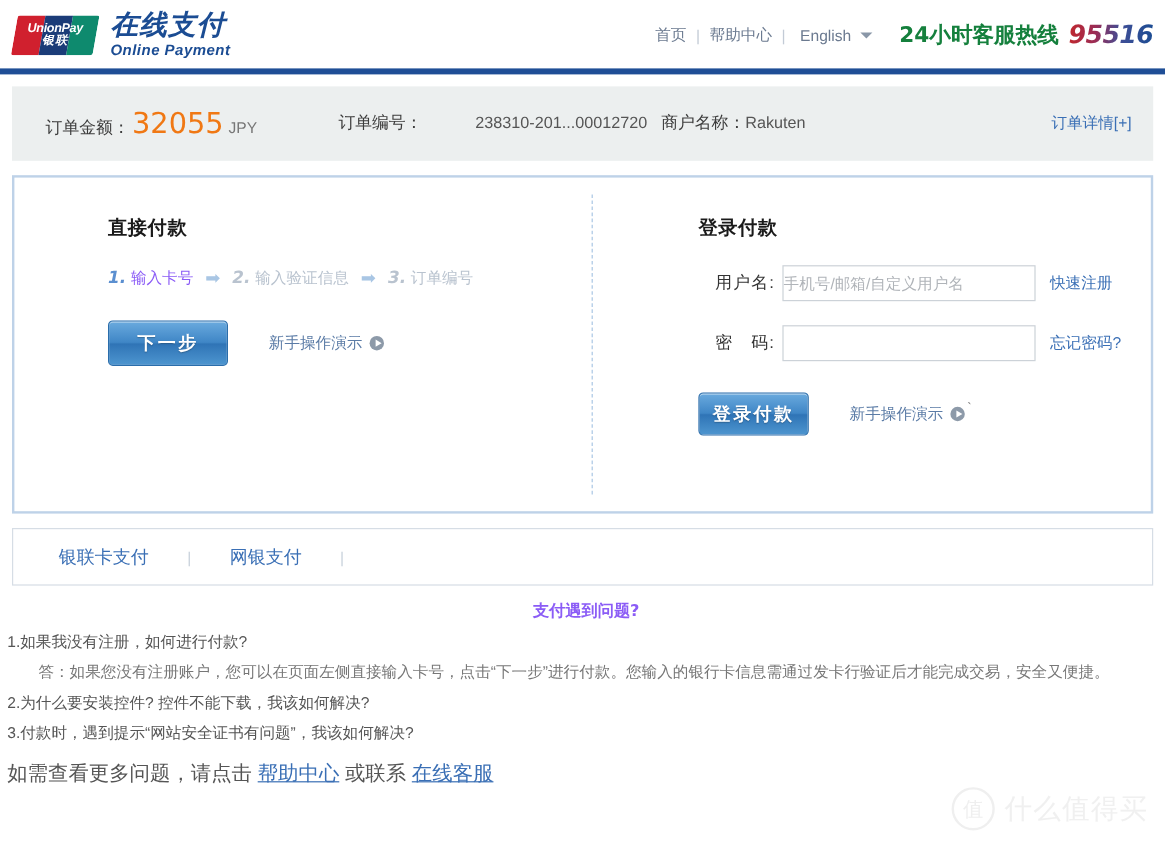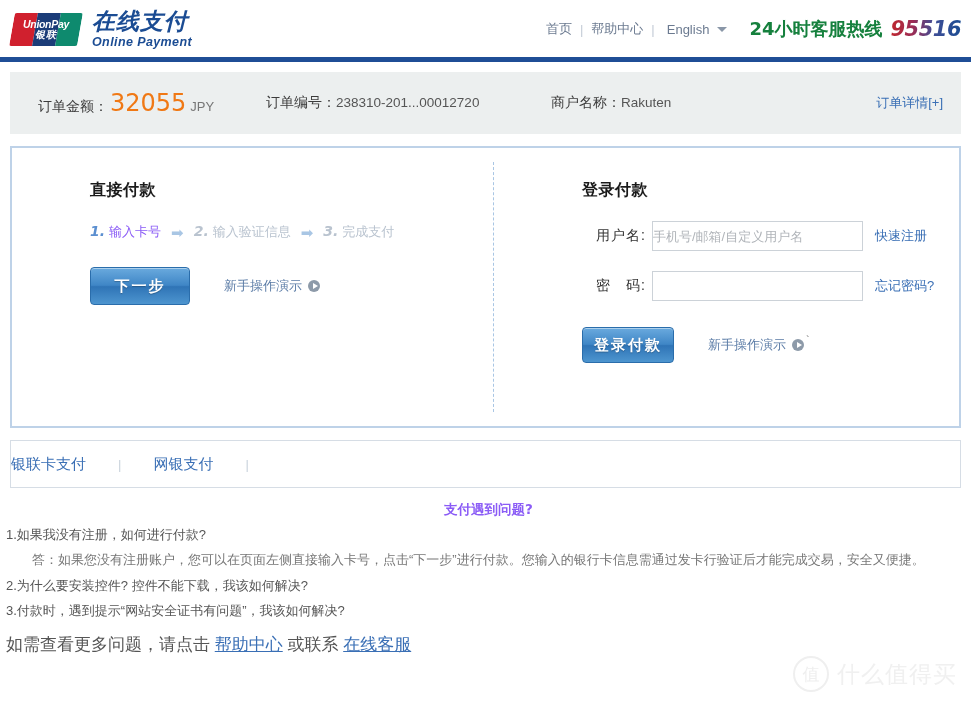--- a/index.html
+++ b/index.html
@@ -156,21 +156,21 @@
   .order-amount {
     color: #f07814;
     font-size: 24px;
     font-weight: normal;
     margin: 0 4px 0 2px;
     font-family: "DejaVu Sans", sans-serif;
   }
   .order-ccy { color: #777; font-size: 13px; }
   .order-value { color: #555; font-size: 13.5px; }
   .pos-amount { position: absolute; left: 28px; }
-  .pos-no     { position: absolute; left: 256px; }
+  .pos-no     { position: absolute; left: 272px; gap: 44px; }
   .pos-mer    { position: absolute; left: 541px; }
   .order-detail-link {
     position: absolute;
     right: 18px;
     color: #3a6fb5;
     text-decoration: none;
     font-size: 13px;
   }
 
   
@@ -324,20 +324,21 @@
   }
 
   
   .tabs-panel {
     margin: 12px 10px 0 10px;
     border: 1px solid #d6dde5;
     background: #fff;
     height: 48px;
     display: flex;
     align-items: center;
+    padding-left: 38px;
     box-sizing: border-box;
   }
   .tab-link {
     color: #3a6fb5;
     font-size: 15px;
     text-decoration: none;
   }
   .tab-sep {
     color: #c9d2dc;
     margin: 0 32px;
@@ -477,21 +478,21 @@
         <span class="txt">输入卡号</span>
       </span>
       <span class="step-arrow">➡</span>
       <span class="step idle">
         <span class="num">2.</span>
         <span class="txt">输入验证信息</span>
       </span>
       <span class="step-arrow">➡</span>
       <span class="step idle">
         <span class="num">3.</span>
-        <span class="txt">完成支付</span>
+        <span class="txt">订单编号</span>
       </span>
     </div>
 
 
     <div class="btn-row">
       <button class="btn-blue btn-next">下一步</button>
       <a href="#" class="demo-link">
         <span>新手操作演示</span>
         <span class="play-icon"></span>
       </a>

